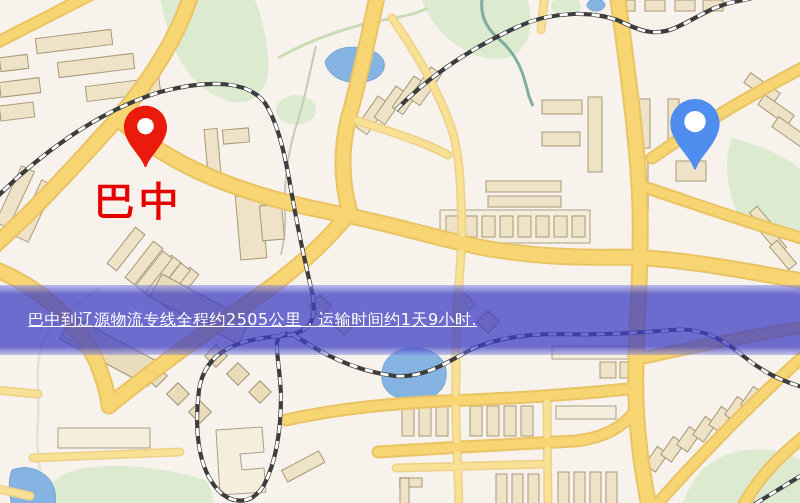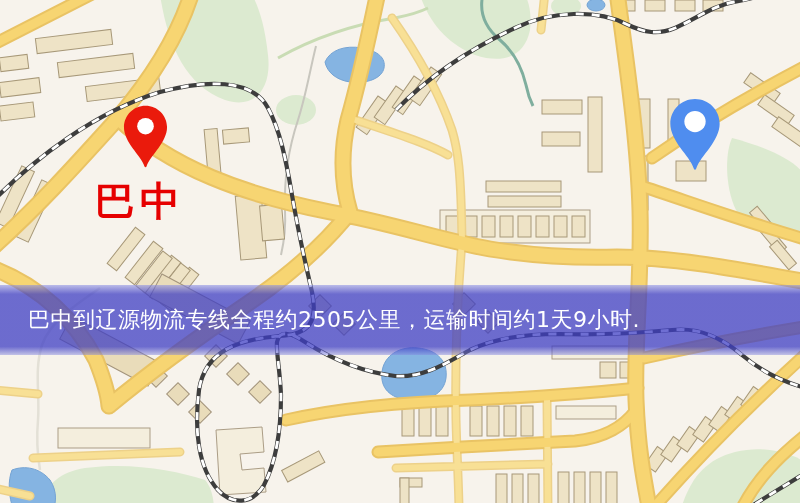--- a/index.html
+++ b/index.html
@@ -39,22 +39,23 @@
   .banner{
     position:absolute;left:0;top:285px;width:800px;height:70px;
     box-sizing:border-box;display:flex;align-items:center;padding-left:28px;
     background:linear-gradient(180deg,
       rgba(138,142,230,0.55) 0%,
       var(--banner-bg,rgba(62,62,196,0.75)) 13%,
       var(--banner-bg,rgba(62,62,196,0.75)) 88%,
       rgba(130,134,224,0.45) 100%);
   }
   .banner span{
-    color:var(--banner-text,#ffffff);font-size:22px;letter-spacing:0.5px;
+    color:var(--banner-text,#ffffff);font-size:16px;letter-spacing:0.5px;
     white-space:nowrap;
+    text-decoration:underline;
   }
 </style>
 </head>
 <body>
 
 <div class="stage">
 
   <svg class="map" width="800" height="503" viewBox="0 0 800 503">
 
     <rect x="0" y="0" width="800" height="503" fill="#f7f3ec"></rect>

